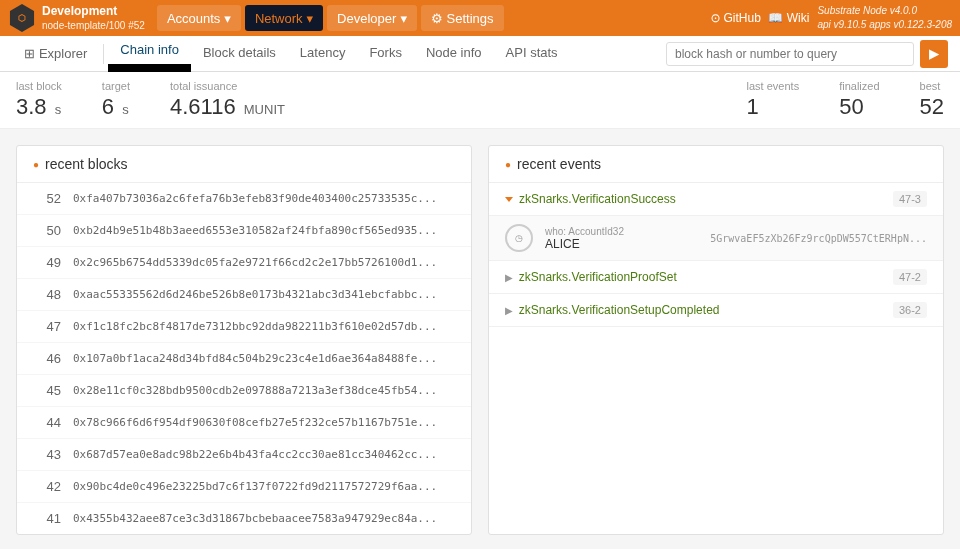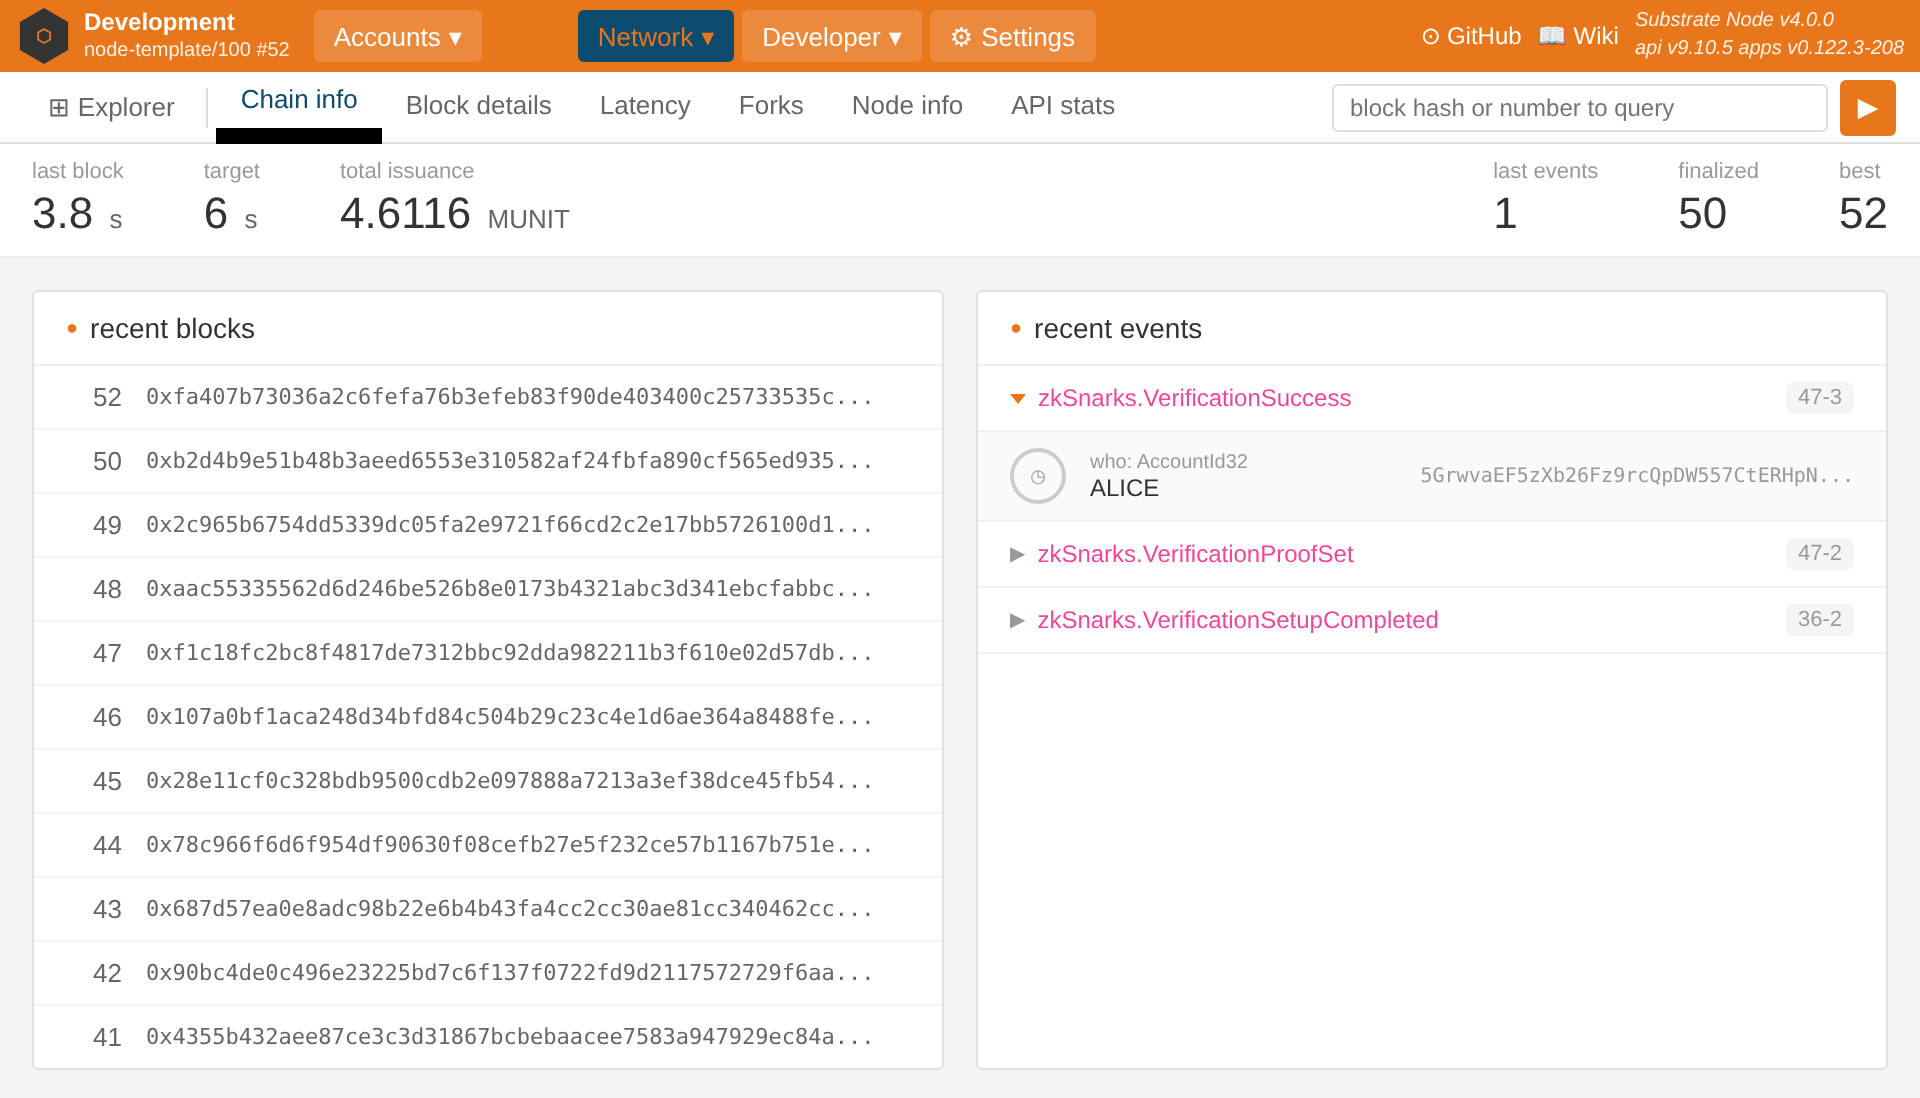--- a/index.html
+++ b/index.html
@@ -44,24 +44,23 @@
       border-radius: 3px;
       cursor: pointer;
       font-size: 13px;
       display: flex;
       align-items: center;
       gap: 4px;
       margin-right: 4px;
       height: 26px;
     }
     .nav-btn.network-active {
-      background: #0c4a6e;
+      background: #0f172a;
       color: #e8761a;
       border-radius: 3px;
-      margin-left: 44px;
     }
     .nav-spacer { flex: 1; }
     .nav-right {
       display: flex;
       align-items: center;
       gap: 8px;
       font-size: 12px;
     }
     .nav-right a { color: white; text-decoration: none; display: flex; align-items: center; gap: 3px; }
     .version-info { font-size: 10px; text-align: left; line-height: 1.4; opacity: 0.9; font-style: italic; }
@@ -207,21 +206,21 @@
     }
 
     .event-group { border-bottom: 1px solid #f0f0f0; }
     .event-row {
       display: flex;
       align-items: center;
       padding: 8px 16px;
       cursor: pointer;
       font-size: 12px;
     }
-    .event-name { color: #ec4899; flex: 1; }
+    .event-name { color: #4d7c0f; flex: 1; }
     .event-badge {
       font-size: 11px;
       color: #999;
       background: #f5f5f5;
       padding: 2px 6px;
       border-radius: 3px;
     }
     .event-chevron { color: #999; margin-right: 6px; font-size: 10px; }
 
     .event-detail {

